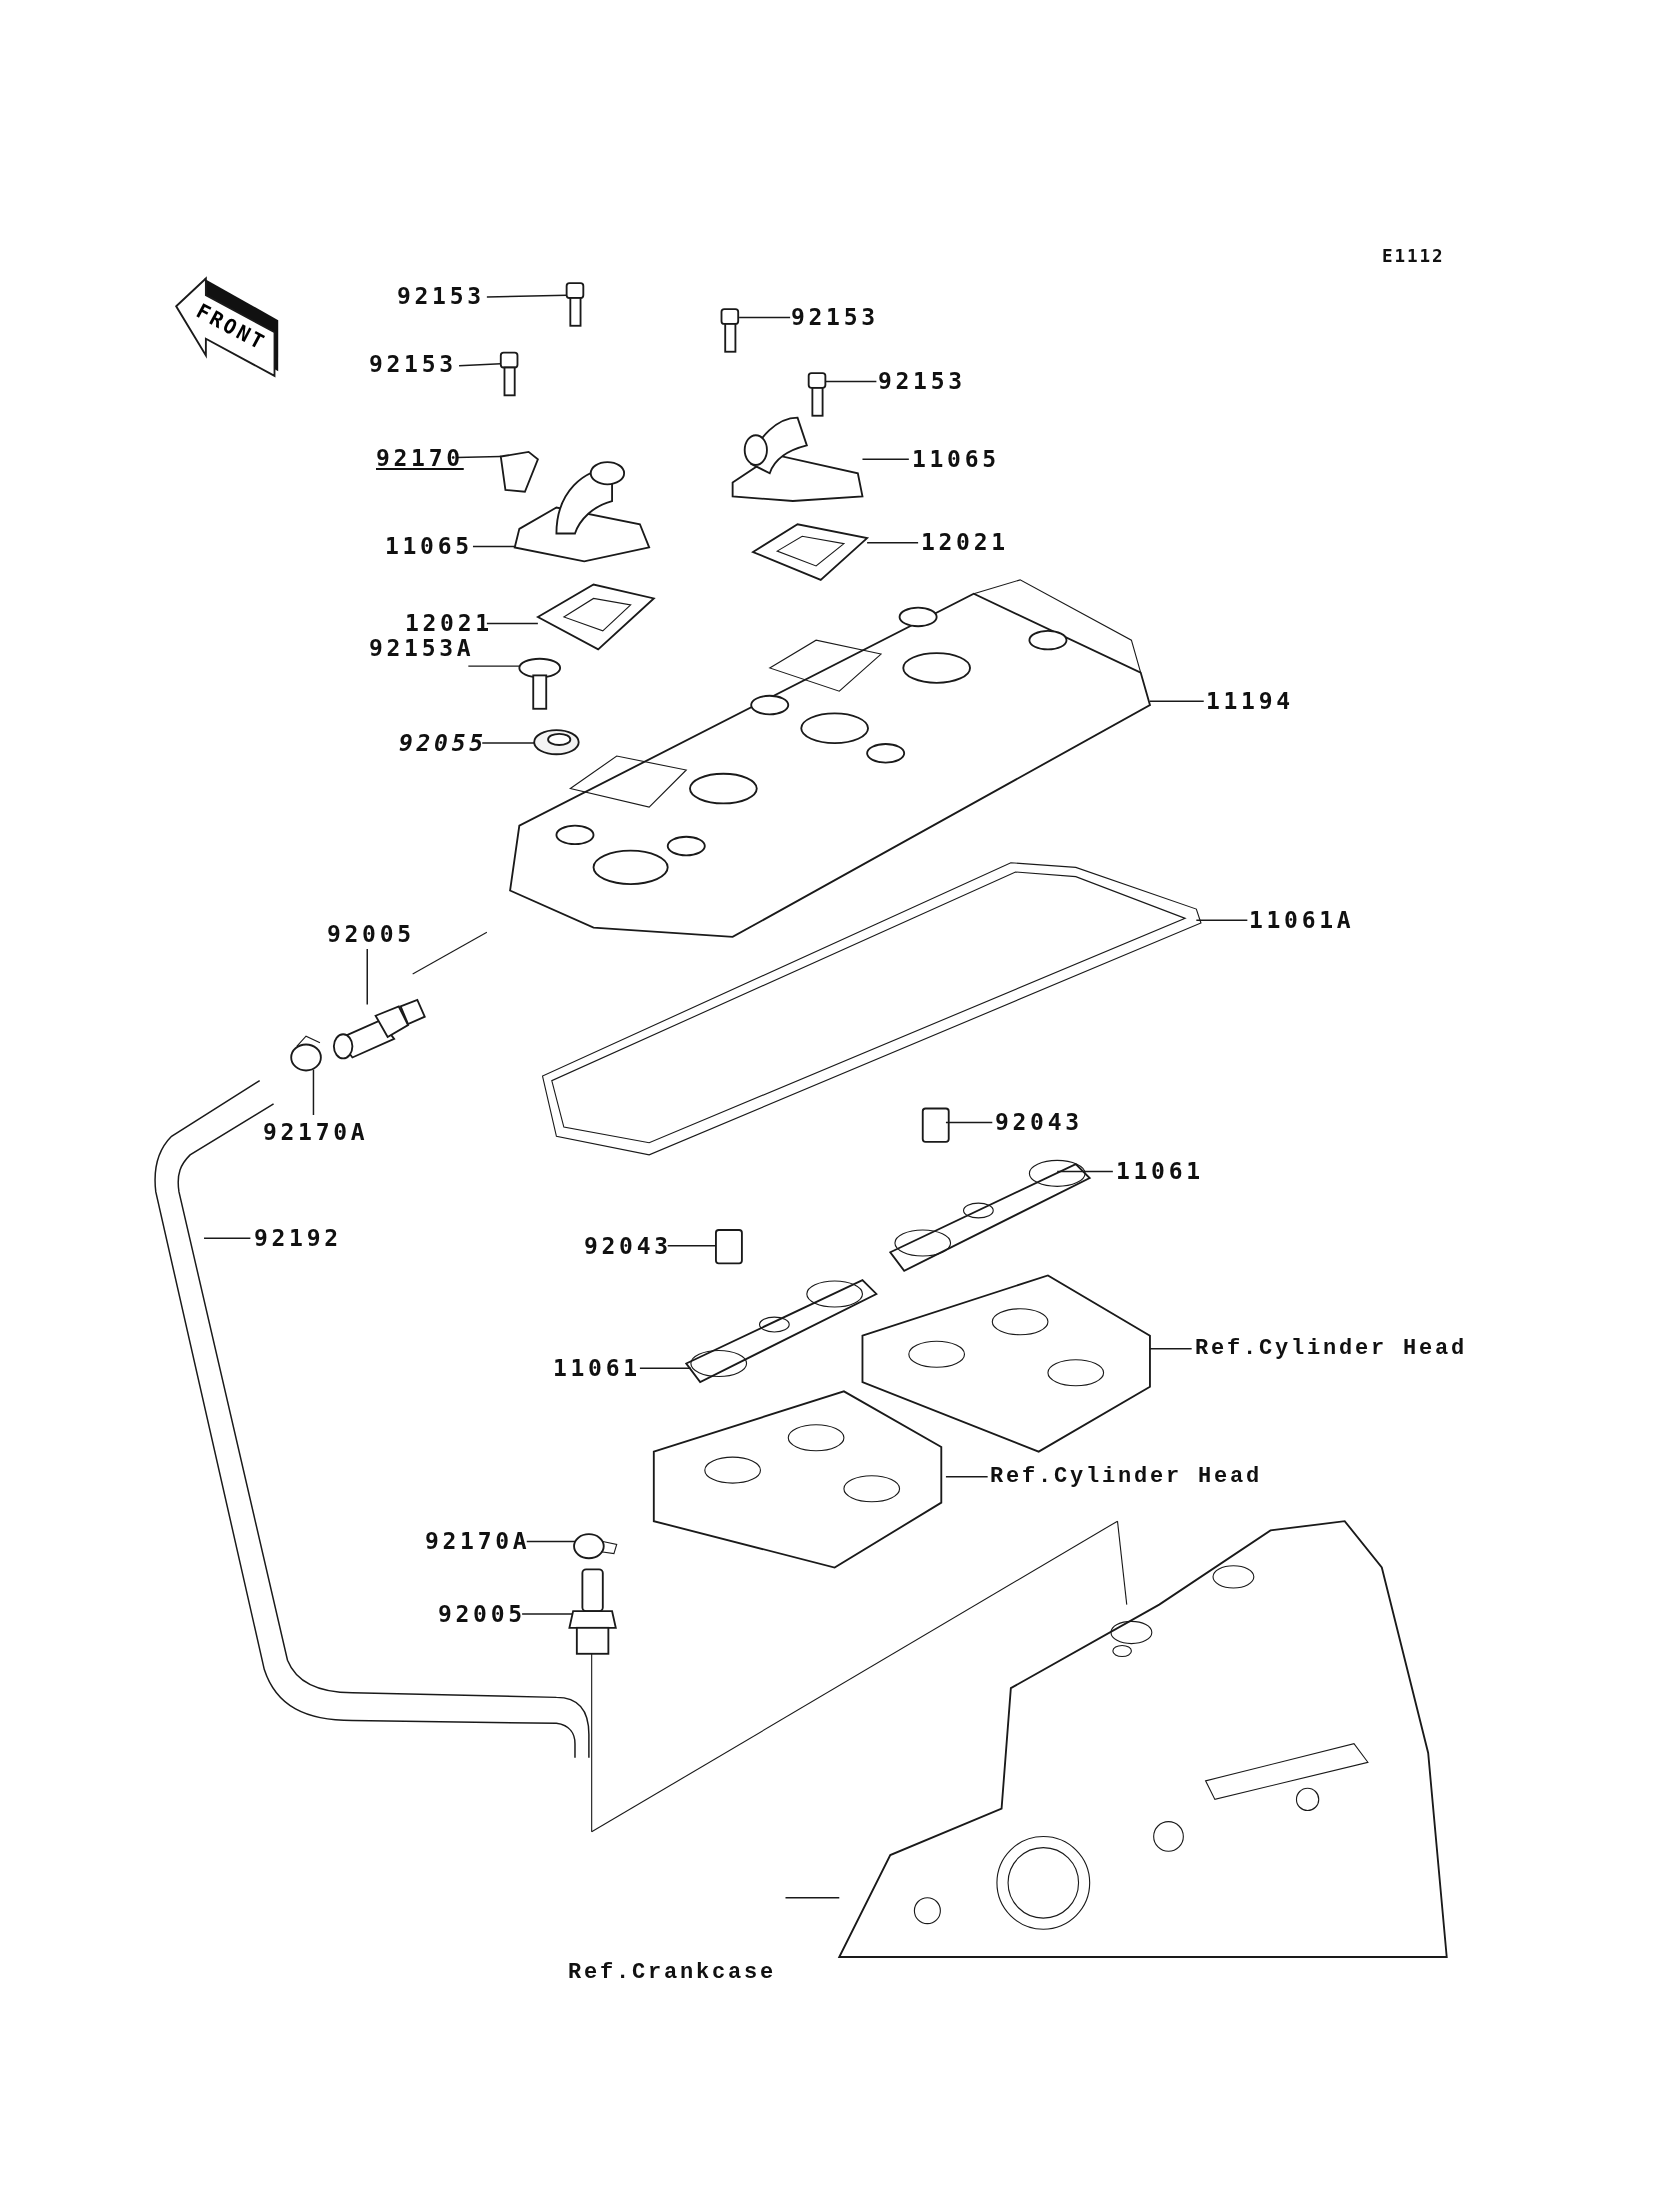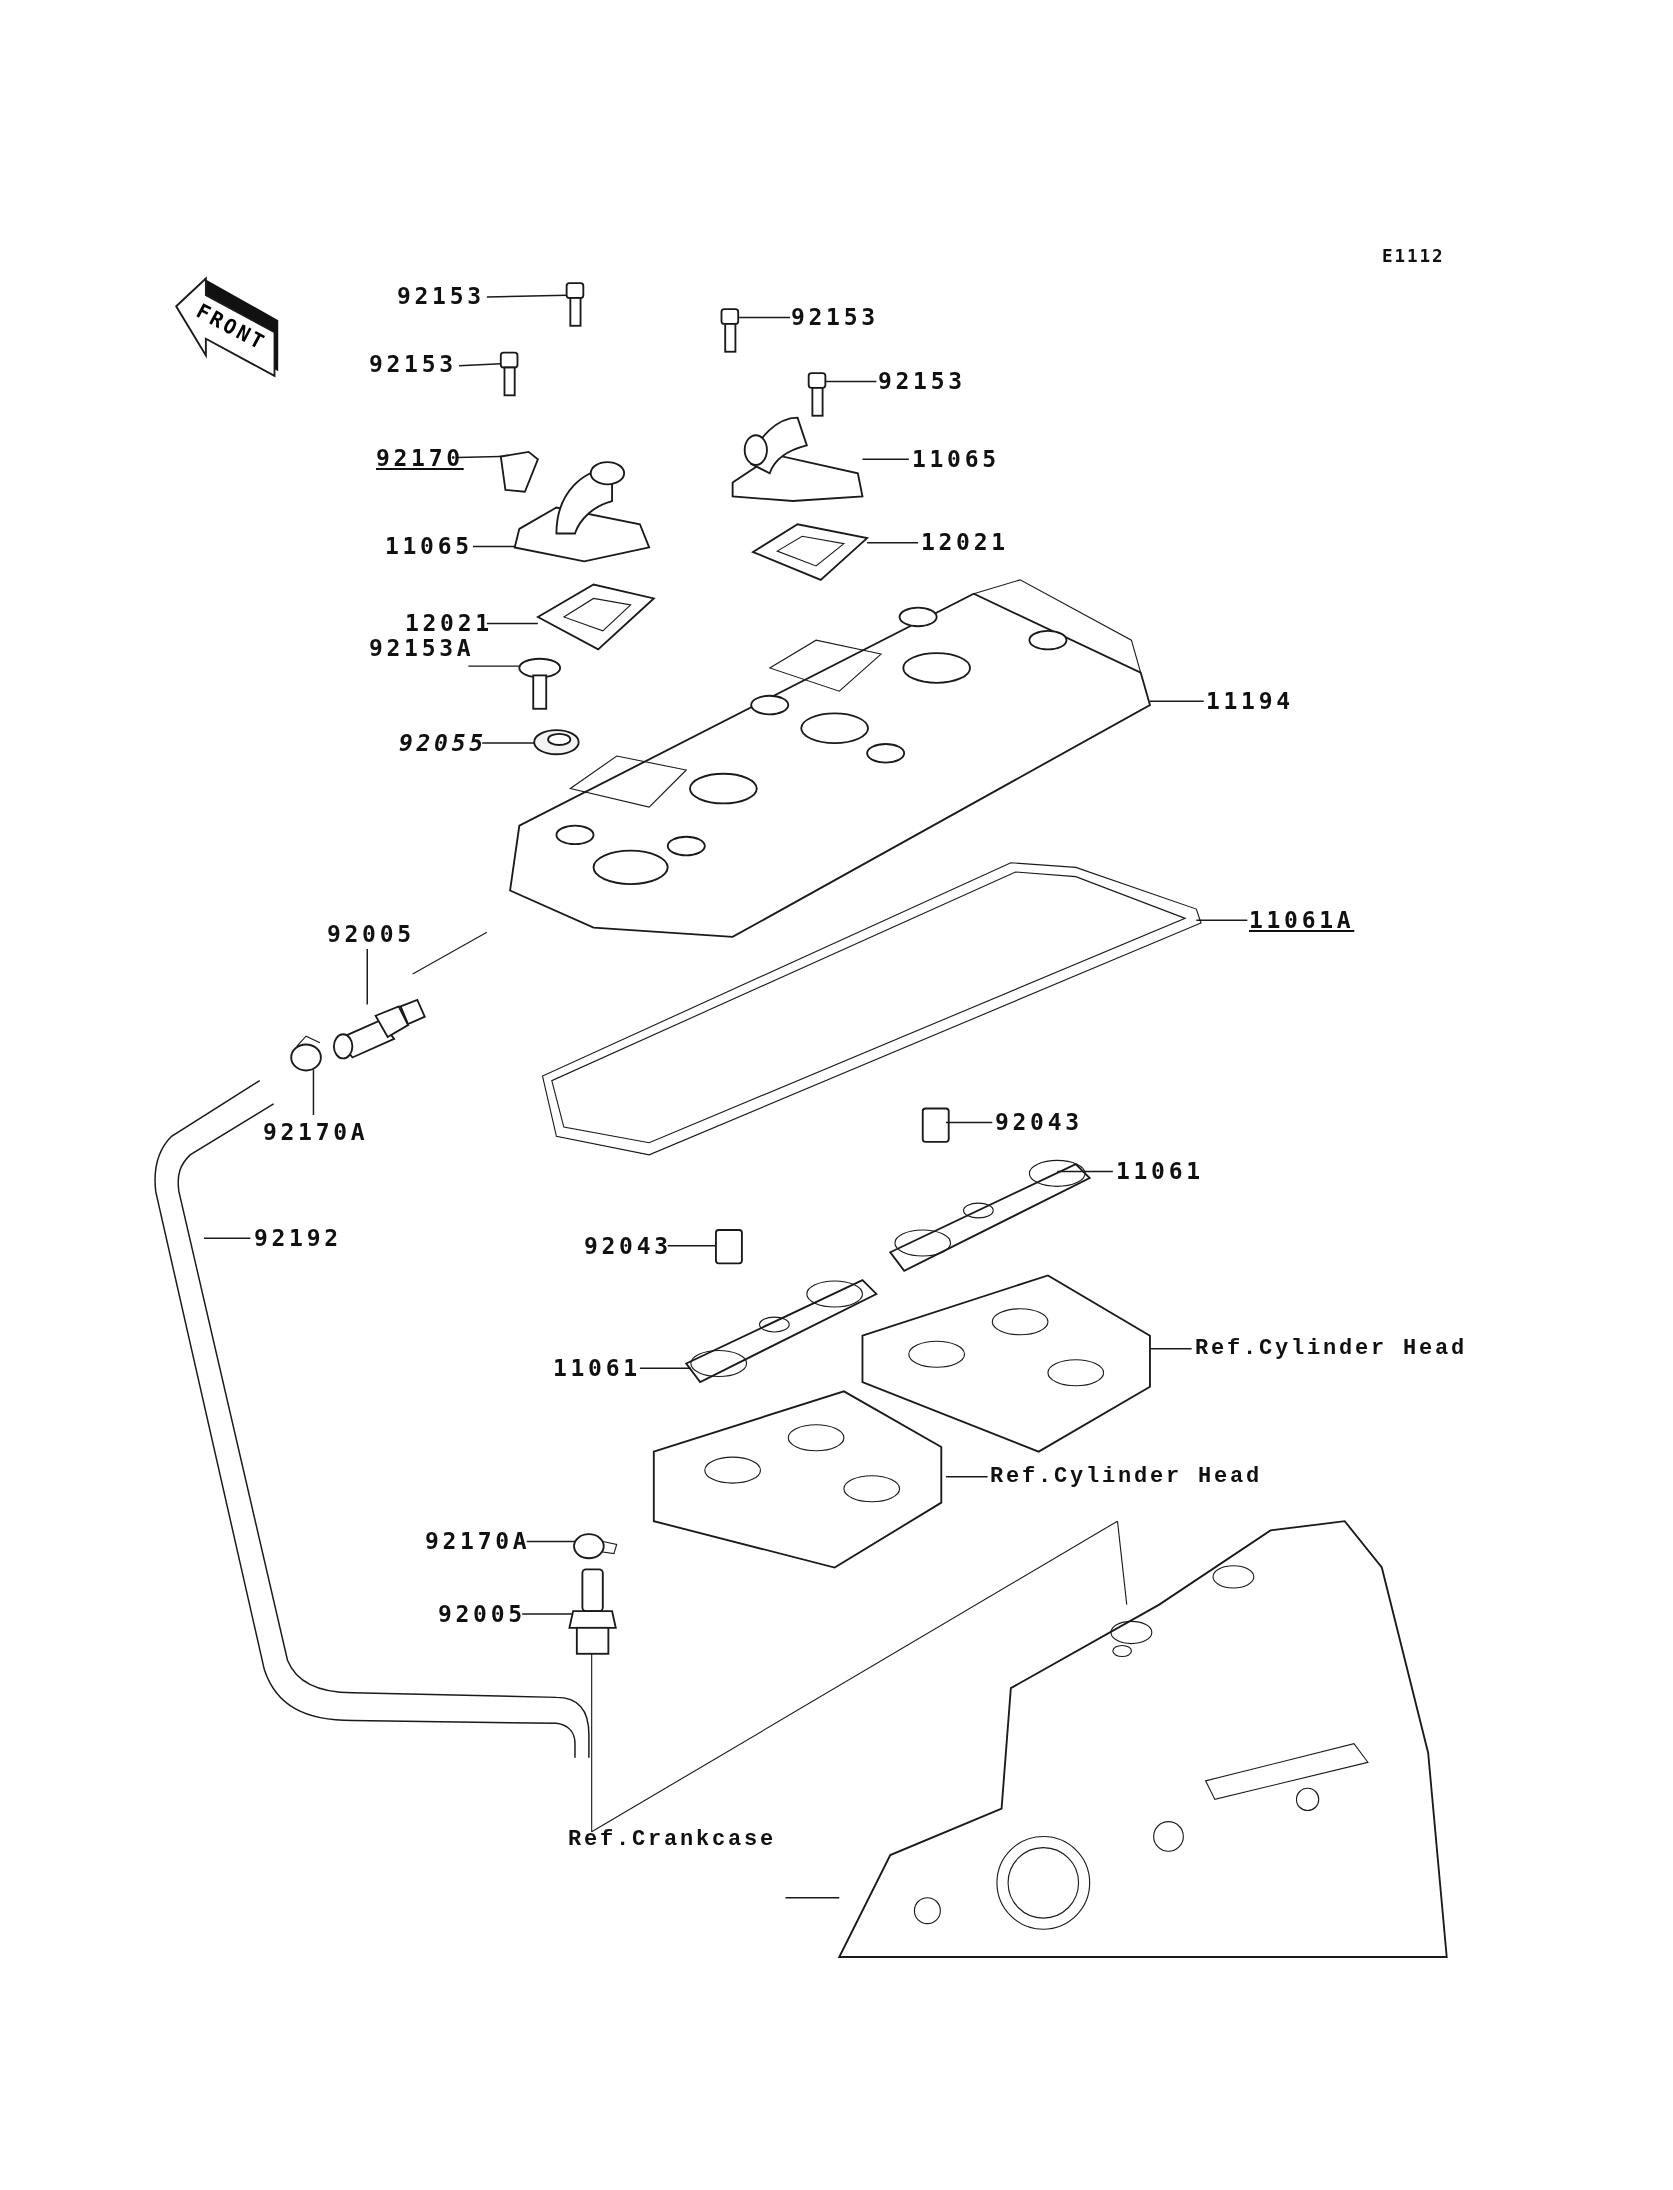--- a/index.html
+++ b/index.html
@@ -214,26 +214,26 @@
 <div class="lbl" style="left:791px;top:306px;">92153</div>
 <div class="lbl" style="left:878px;top:370px;">92153</div>
 <div class="lbl" style="left:376px;top:447px;text-decoration:underline;">92170</div>
 <div class="lbl" style="left:385px;top:535px;">11065</div>
 <div class="lbl" style="left:912px;top:448px;">11065</div>
 <div class="lbl" style="left:405px;top:612px;">12021</div>
 <div class="lbl" style="left:921px;top:531px;">12021</div>
 <div class="lbl" style="left:369px;top:637px;">92153A</div>
 <div class="lbl" style="left:399px;top:732px;font-style:italic;">92055</div>
 <div class="lbl" style="left:1206px;top:690px;">11194</div>
-<div class="lbl" style="left:1249px;top:909px;text-decoration:underline;">11061A</div>
+<div class="lbl" style="left:1249px;top:909px;">11061A</div>
 <div class="lbl" style="left:327px;top:923px;">92005</div>
 <div class="lbl" style="left:263px;top:1121px;">92170A</div>
 <div class="lbl" style="left:254px;top:1227px;">92192</div>
 <div class="lbl" style="left:995px;top:1111px;">92043</div>
 <div class="lbl" style="left:1116px;top:1160px;">11061</div>
 <div class="lbl" style="left:584px;top:1235px;">92043</div>
 <div class="lbl" style="left:553px;top:1357px;">11061</div>
 <div class="lbl ref" style="left:1195px;top:1338px;">Ref.Cylinder Head</div>
 <div class="lbl ref" style="left:990px;top:1466px;">Ref.Cylinder Head</div>
 <div class="lbl" style="left:425px;top:1530px;">92170A</div>
 <div class="lbl" style="left:438px;top:1603px;">92005</div>
-<div class="lbl ref" style="left:568px;top:1829px;">Ref.Crankcase</div>
+<div class="lbl ref" style="left:568px;top:1962px;">Ref.Crankcase</div>
 
 
 </body></html>

